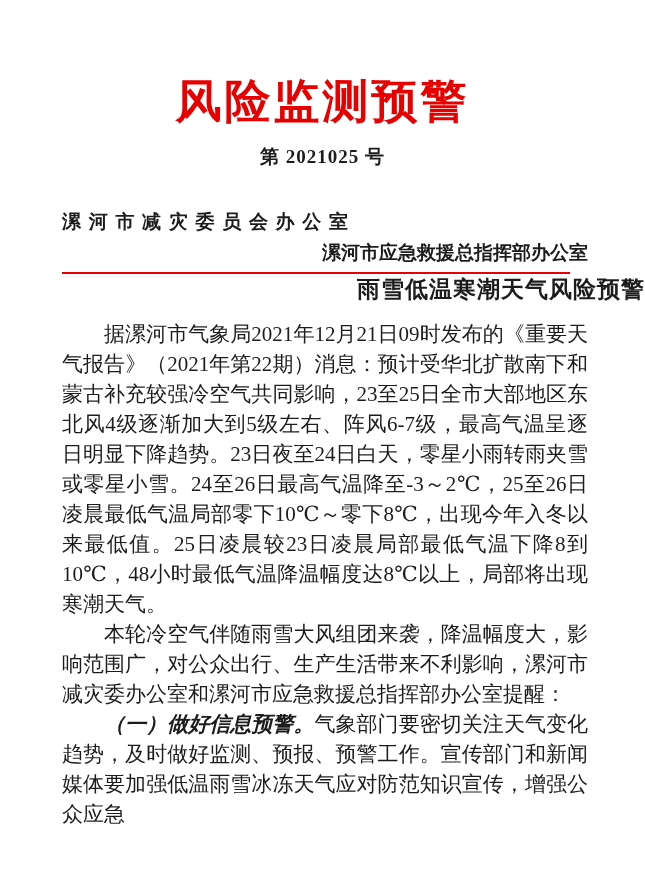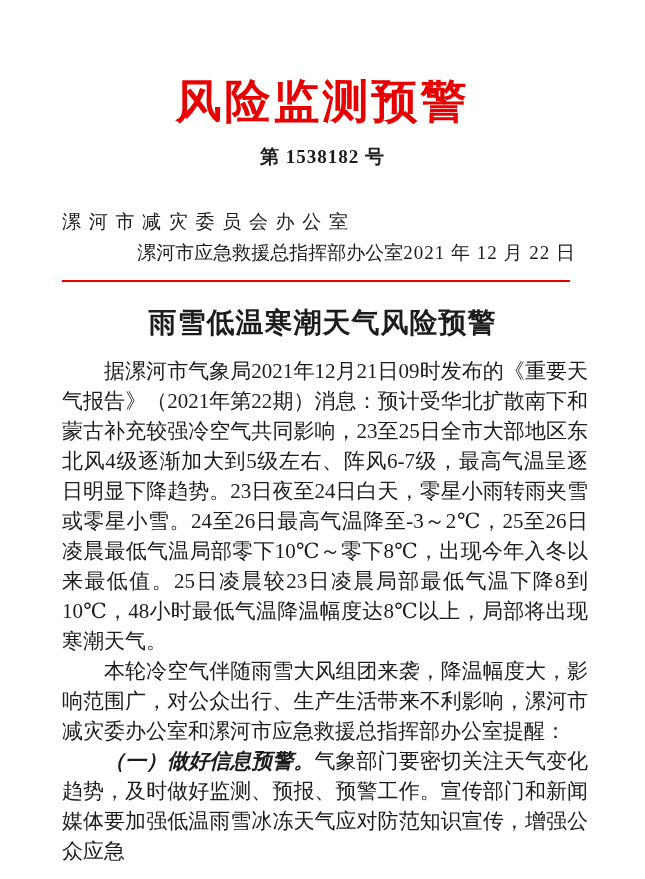--- a/index.html
+++ b/index.html
@@ -27,23 +27,24 @@
     letter-spacing: 3px;
   }
   .issue-number {
     margin-top: 16px;
     text-align: center;
     font-size: 19px;
     font-weight: bold;
     letter-spacing: 1px;
   }
   .header-block {
-    margin: 36px 57px 12px 62px;
+    margin: 36px 57px 4px 62px;
     font-size: 19px;
     line-height: 31px;
+    font-weight: bold;
   }
   .issuer-line1 {
     width: 286px;
     text-align: justify;
     text-align-last: justify;
   }
   .issuer-row {
     display: flex;
     justify-content: flex-end;
     align-items: baseline;
@@ -51,23 +52,22 @@
   .issuer-date {
     letter-spacing: 1px;
     padding-right: 12px;
   }
   .red-divider {
     margin: 2px 75px 0 62px;
     height: 0;
     border-bottom: 2px solid var(--accent-red, #e60000);
   }
   .doc-title {
-    margin-top: 22px;
-    text-align: center;
-    font-size: 28px;
+    text-align: right;
+    font-size: 23px;
     font-weight: bold;
     letter-spacing: 1px;
   }
   .body-block {
     margin: 14px 57px 0 62px;
     font-size: 21px;
     line-height: 30px;
     text-align: justify;
   }
   .body-block p {
@@ -83,27 +83,26 @@
     font-style: italic;
   }
 </style>
 </head>
 <body>
 
 <div class="page">
 
   <div class="masthead-title">风险监测预警</div>
 
-  <div class="issue-number">第 1538182 号</div>
+  <div class="issue-number">第 2021025 号</div>
 
   <div class="header-block">
     <div class="issuer-line1">漯河市减灾委员会办公室</div>
     <div class="issuer-row">
       <span>漯河市应急救援总指挥部办公室</span>
-      <span class="issuer-date">2021 年 12 月 22 日</span>
     </div>
   </div>
 
   <div class="red-divider"></div>
 
   <div class="doc-title">雨雪低温寒潮天气风险预警</div>
 
   <div class="body-block">
     <p>据漯河市气象局2021年12月21日09时发布的《重要天气报告》（2021年第22期）消息：预计受华北扩散南下和蒙古补充较强冷空气共同影响，23至25日全市大部地区东北风4级逐渐加大到5级左右、阵风6-7级，最高气温呈逐日明显下降趋势。23日夜至24日白天，零星小雨转雨夹雪或零星小雪。24至26日最高气温降至-3～2℃，25至26日凌晨最低气温局部零下10℃～零下8℃，出现今年入冬以来最低值。25日凌晨较23日凌晨局部最低气温下降8到10℃，48小时最低气温降温幅度达8℃以上，局部将出现寒潮天气。</p>
     <p>本轮冷空气伴随雨雪大风组团来袭，降温幅度大，影响范围广，对公众出行、生产生活带来不利影响，漯河市减灾委办公室和漯河市应急救援总指挥部办公室提醒：</p>

